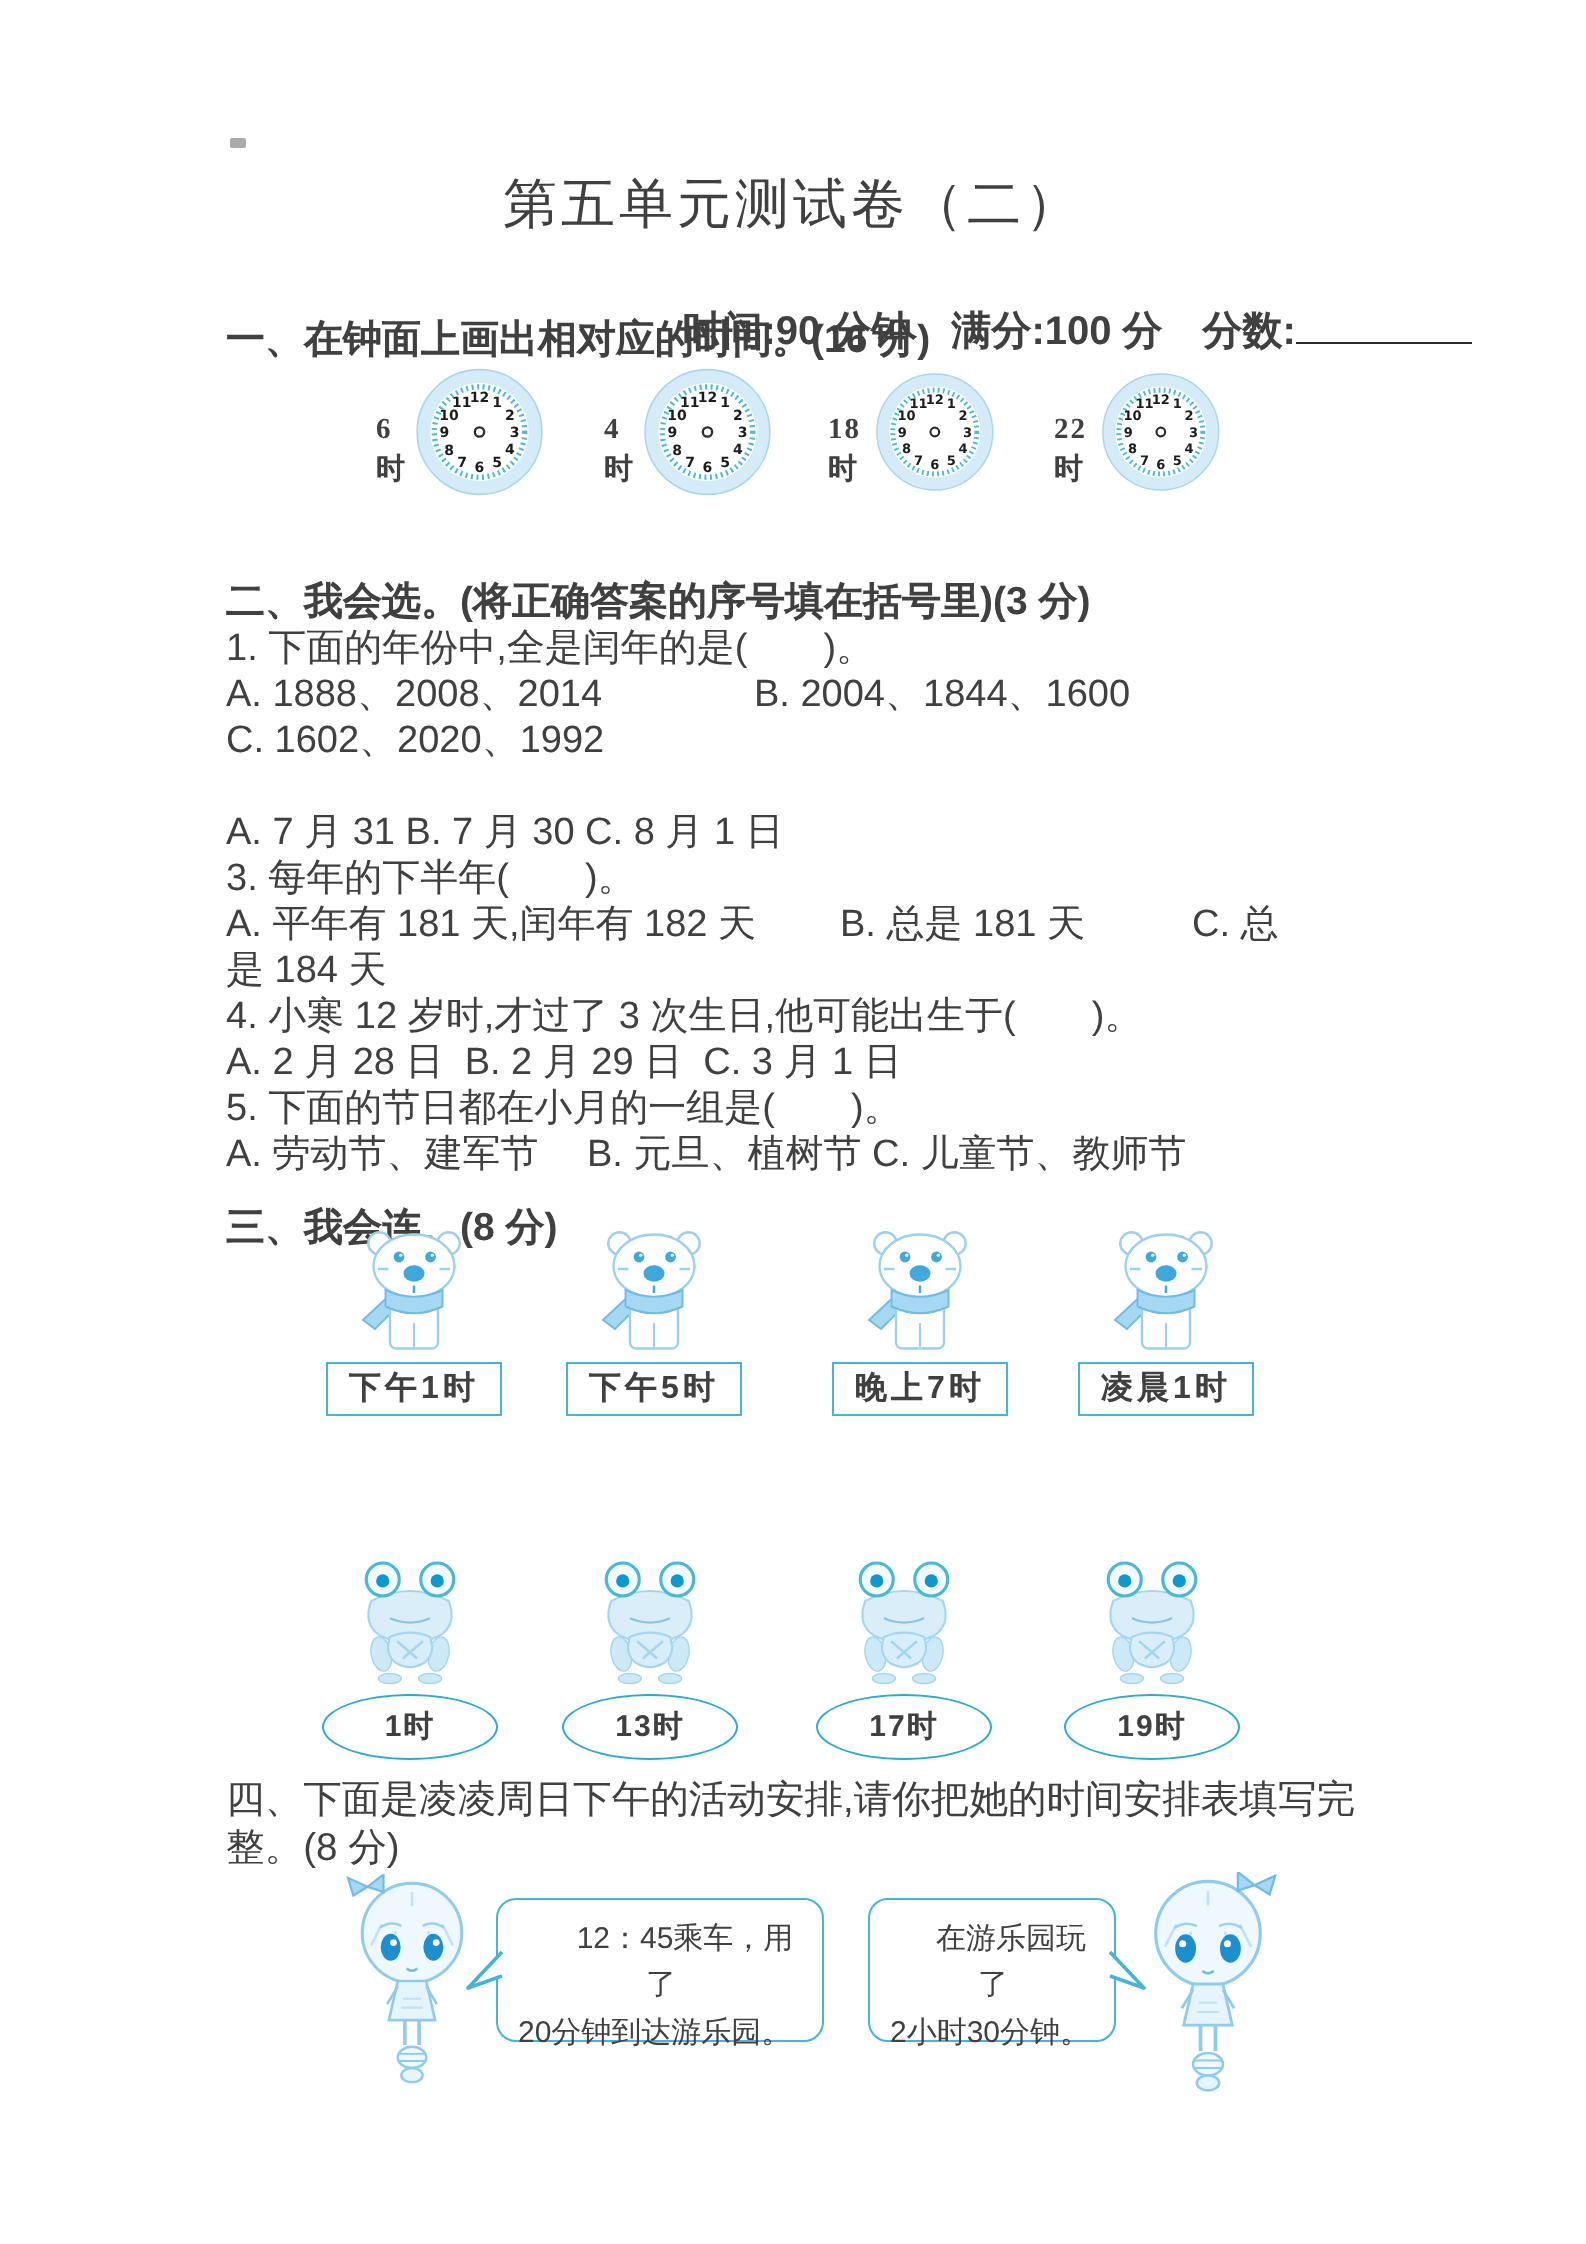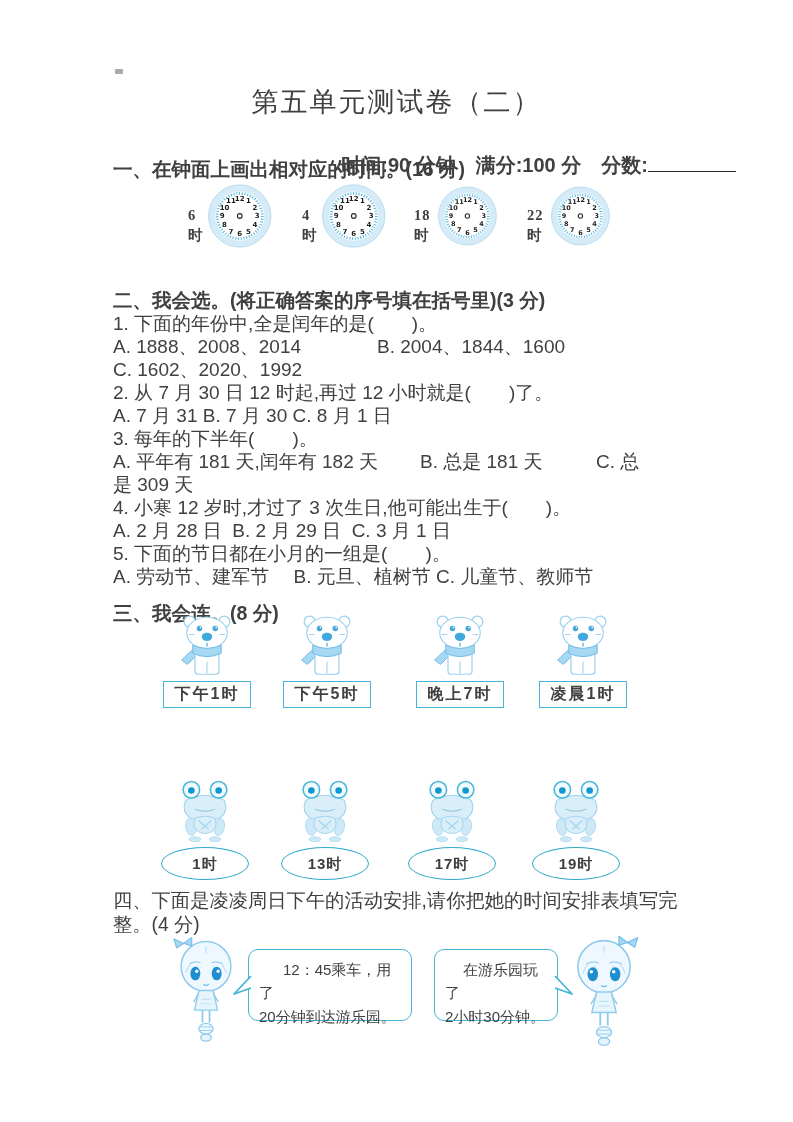--- a/index.html
+++ b/index.html
@@ -28,21 +28,21 @@
   .match-col{position:absolute;width:120px;display:flex;flex-direction:column;align-items:center;}
   .sign-box{margin-top:3px;border:1.7px solid #45b4d6;background:#fff;padding:2px 11px;
             font-size:16px;font-weight:bold;letter-spacing:2px;white-space:nowrap;text-align:center;}
   .ellipse-box{margin-top:2px;border:1.7px solid #2fa9cc;border-radius:50%;background:#fff;
                width:88px;height:33px;line-height:31px;text-align:center;font-size:15px;
                font-weight:bold;letter-spacing:1px;box-sizing:border-box;}
   .para{position:absolute;left:113px;width:578px;font-size:19.3px;font-weight:500;line-height:24px;}
   
   .bubble{position:absolute;background:#fff;border:1.8px solid #45b4d6;border-radius:10px;
           box-sizing:border-box;padding:8px 9px 0 10px;font-size:15px;font-weight:500;line-height:1.55;}
-  .bubble .l1{display:block;}
+  .bubble .l1{display:block;text-align:center;}
   .bubble .l2{display:block;}
   .tail{position:absolute;}
 </style>
 </head>
 <body>
 
 <svg width="0" height="0" style="position:absolute" aria-hidden="true">
   <defs>
     <symbol id="sym-bear" viewBox="0 0 90 88">
       <g stroke="#9bd0ee" stroke-width="1.6" fill="#ffffff">
@@ -206,30 +206,29 @@
 
   <div class="sec-heading" style="top:287px">二、我会选。(将正确答案的序号填在括号里)(3 分)</div>
 
   <div class="line" style="top:311px">1. 下面的年份中,全是闰年的是(　　)。</div>
   <div class="line" style="top:334px">
     <span class="opt" style="left:0">A. 1888、2008、2014</span>
     <span class="opt" style="left:264px">B. 2004、1844、1600</span>
   </div>
   <div class="line" style="top:357px">C. 1602、2020、1992</div>
 
-  <div class="line" style="top:380px">2. 从 7 月 30 日 12 时起,再过 12 小时就是(　　)了。</div>
   <div class="line" style="top:403px">A. 7 月 31 B. 7 月 30 C. 8 月 1 日</div>
 
   <div class="line" style="top:426px">3. 每年的下半年(　　)。</div>
   <div class="line" style="top:449px">
     <span class="opt" style="left:0">A. 平年有 181 天,闰年有 182 天</span>
     <span class="opt" style="left:307px">B. 总是 181 天</span>
     <span class="opt" style="left:483px">C. 总</span>
   </div>
-  <div class="line" style="top:472px">是 309 天</div>
+  <div class="line" style="top:472px">是 184 天</div>
 
   <div class="line" style="top:495px">4. 小寒 12 岁时,才过了 3 次生日,他可能出生于(　　)。</div>
   <div class="line" style="top:518px">A. 2 月 28 日  B. 2 月 29 日  C. 3 月 1 日</div>
 
   <div class="line" style="top:541px">5. 下面的节日都在小月的一组是(　　)。</div>
   <div class="line" style="top:564px">A. 劳动节、建军节　 B. 元旦、植树节 C. 儿童节、教师节</div>
 
   <div class="sec-heading" style="top:600px">三、我会连。(8 分)</div>
 
   <div class="match-col" style="left:147px;top:612px">
@@ -275,21 +274,21 @@
       </svg>
     <div class="ellipse-box">17时</div>
   </div>
   <div class="match-col" style="left:516px;top:779px">
     <svg width="70" height="66" viewBox="0 0 90 92">
         <use href="#sym-frog" xlink:href="#sym-frog"></use>
       </svg>
     <div class="ellipse-box">19时</div>
   </div>
 
-  <div class="para" style="top:889px">四、下面是凌凌周日下午的活动安排,请你把她的时间安排表填写完整。(4 分)</div>
+  <div class="para" style="top:889px">四、下面是凌凌周日下午的活动安排,请你把她的时间安排表填写完整。(8 分)</div>
 
   <svg class="abs" style="left:166px;top:937px" width="80" height="107" viewBox="0 0 90 120">
       <use href="#sym-girl" xlink:href="#sym-girl"></use>
     </svg>
 
   <div class="bubble" style="left:248px;top:949px;width:164px;height:72px">
     <svg class="tail" style="left:-16px;top:24px" width="20" height="24">
       <path d="M18,2 L1,20 L18,14" fill="#ffffff" stroke="#45b4d6" stroke-width="1.8" stroke-linejoin="round"></path>
     </svg>
     <span class="l1" style="text-indent:24px">12：45乘车，用了</span>

